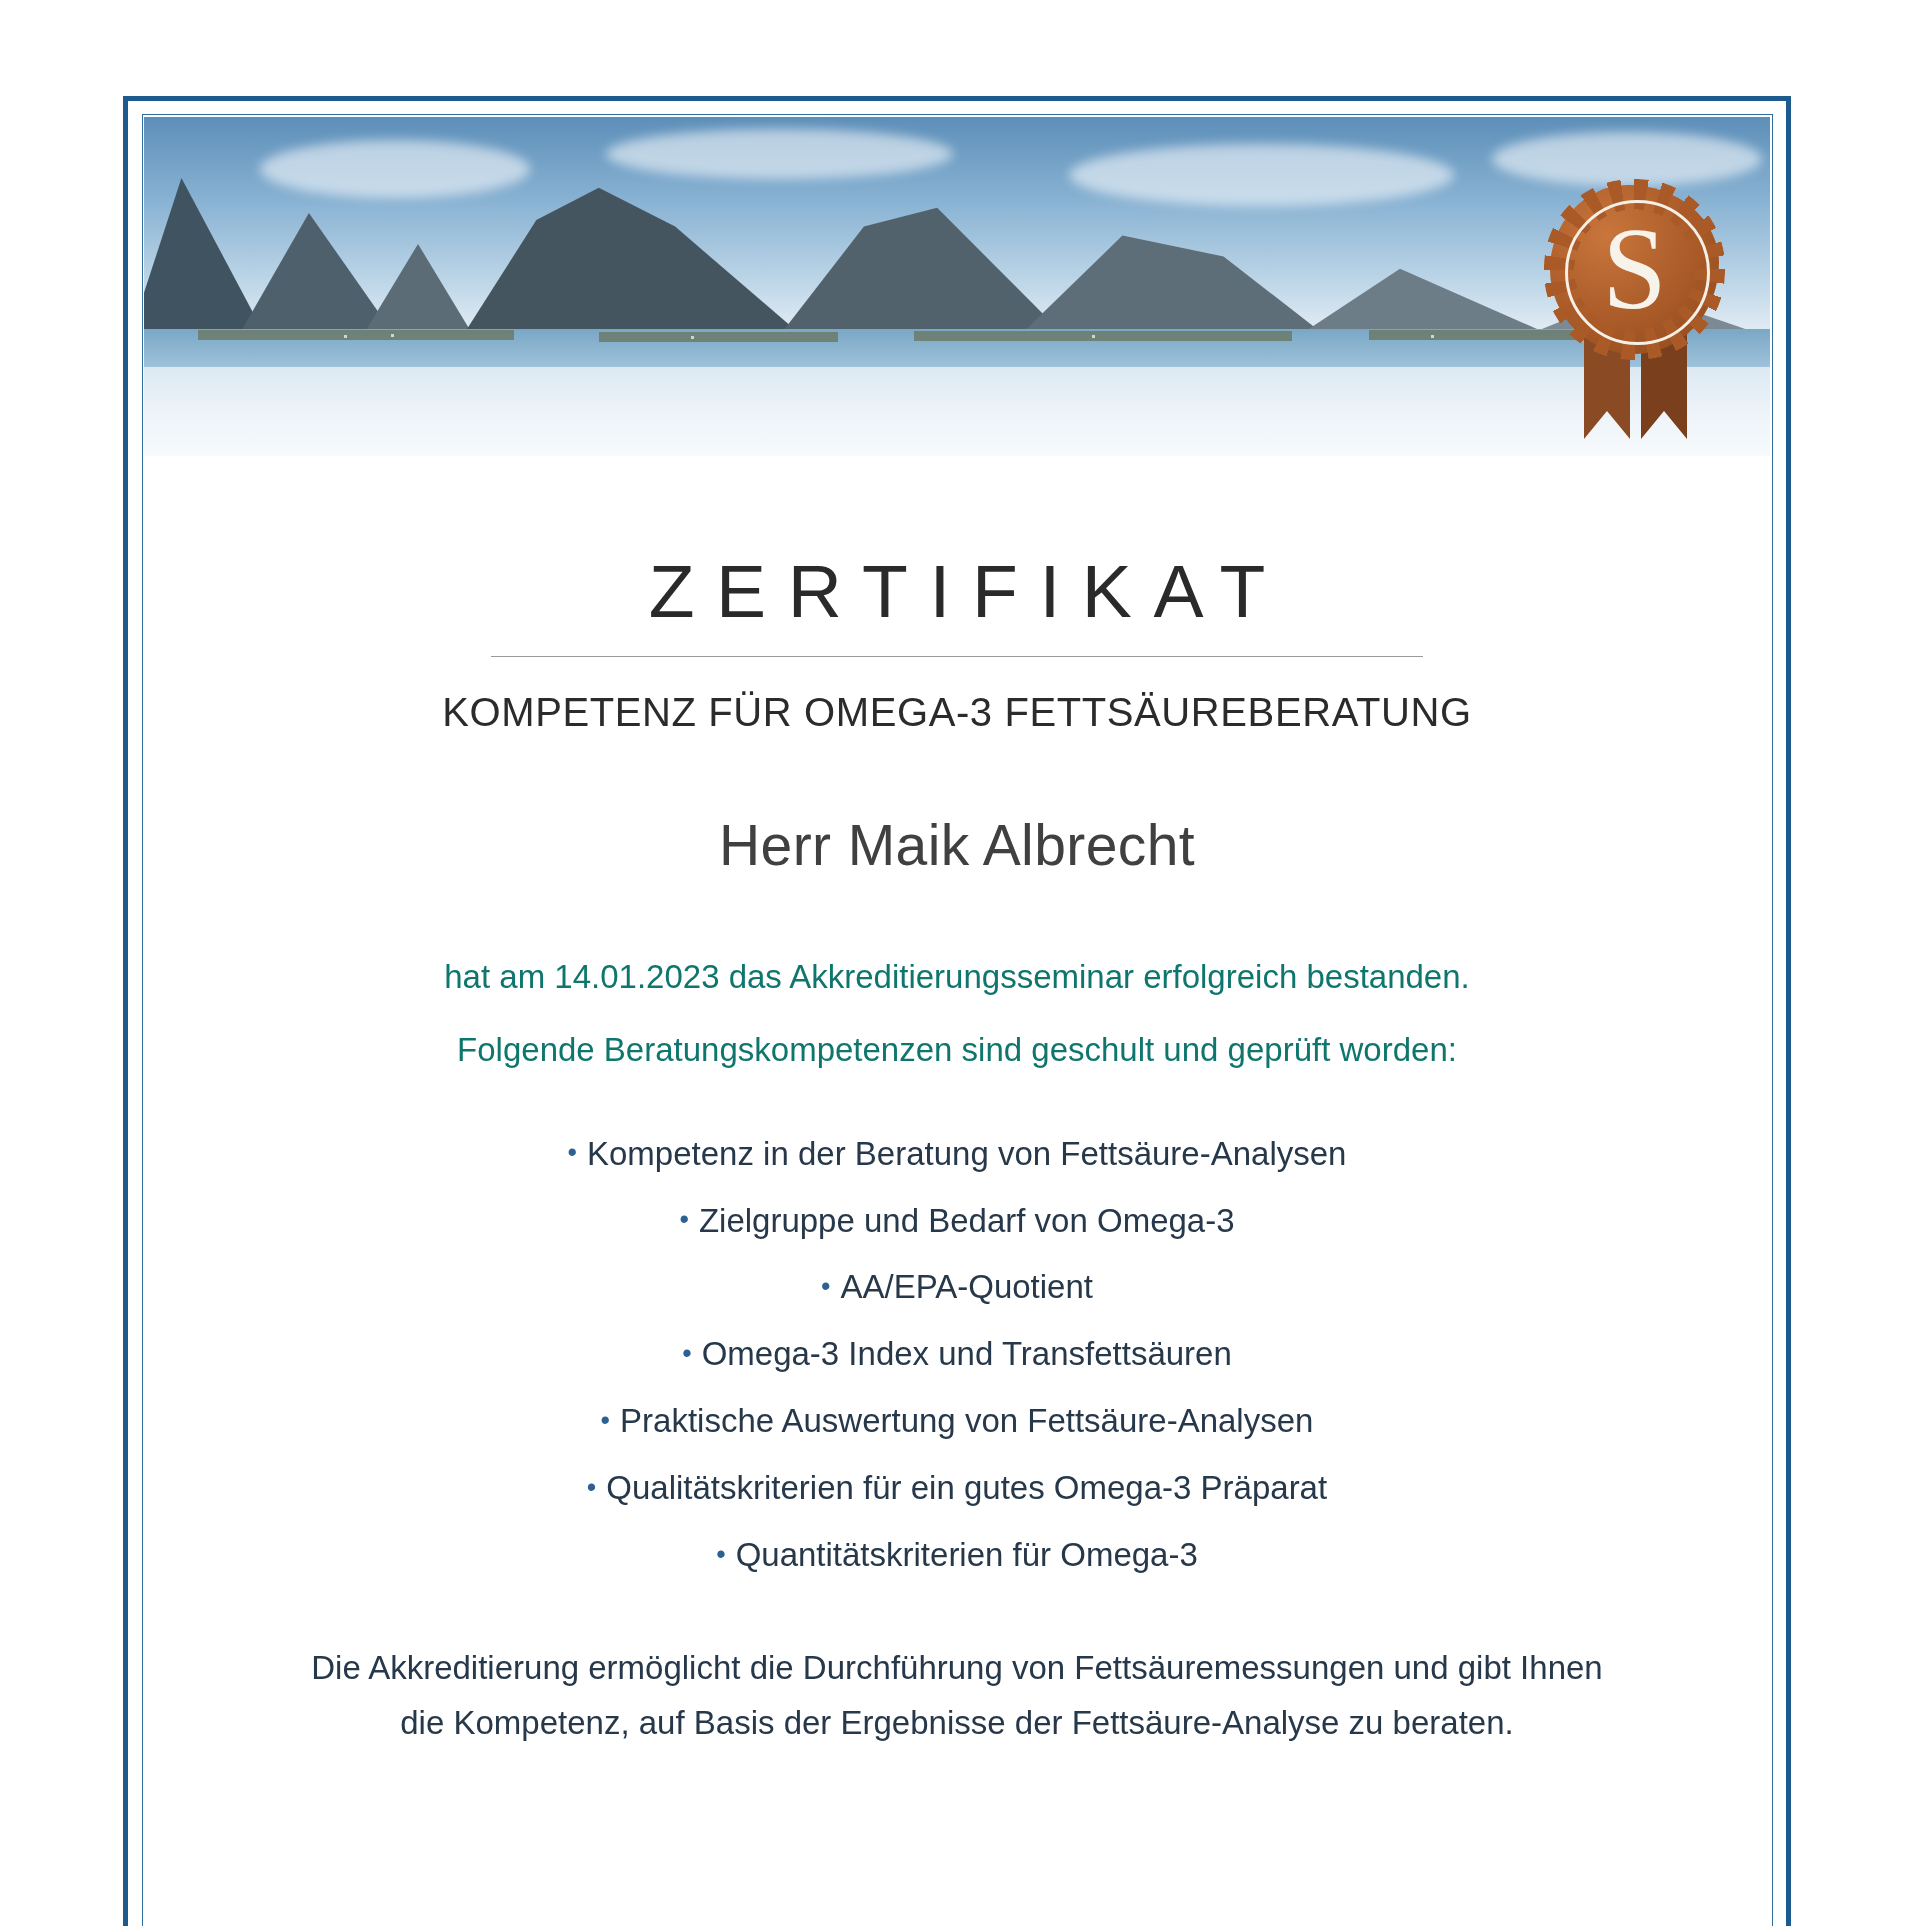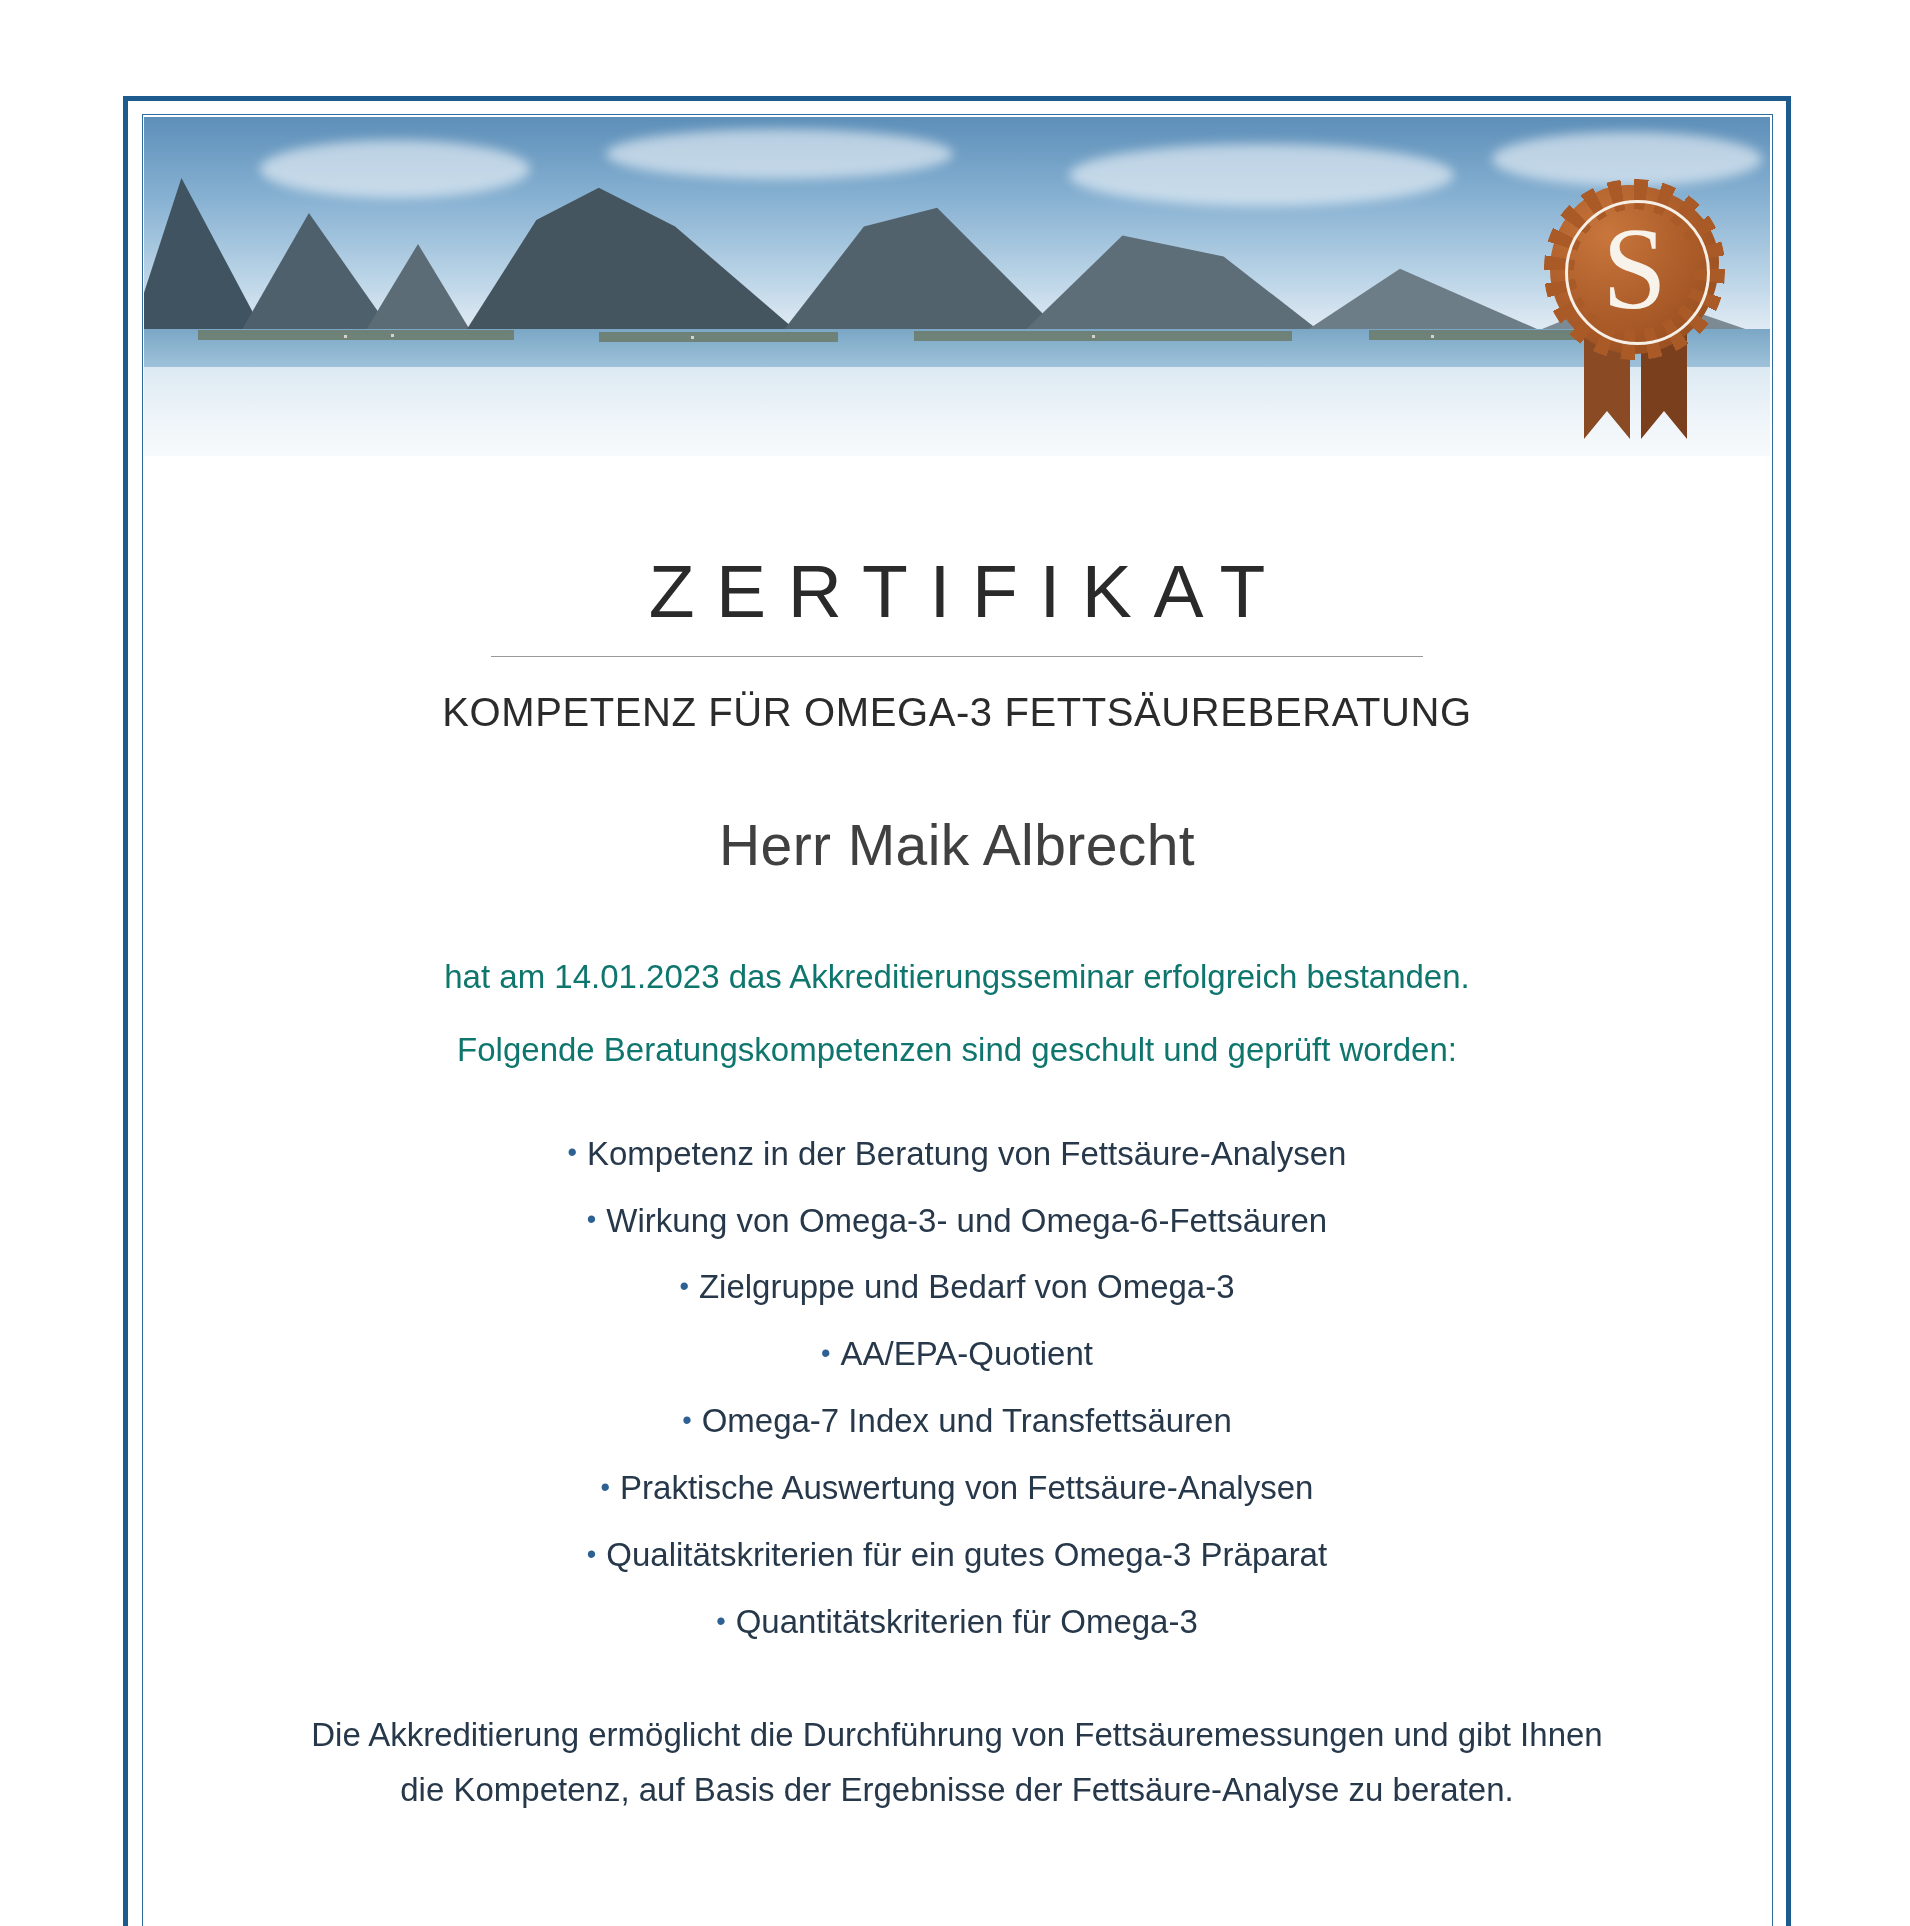--- a/index.html
+++ b/index.html
@@ -318,24 +318,23 @@
 
     <div class="subtitle">KOMPETENZ FÜR OMEGA-3 FETTSÄUREBERATUNG</div>
 
     <div class="recipient">Herr  Maik Albrecht</div>
 
     <div class="para para-1">hat am 14.01.2023 das Akkreditierungsseminar erfolgreich bestanden.</div>
     <div class="para para-2">Folgende Beratungskompetenzen sind geschult und geprüft worden:</div>
 
     <ul class="bullets">
       <li><span class="dot">•</span><span>Kompetenz in der Beratung von Fettsäure-Analysen</span></li>
-      <li><span class="dot">•</span><span>Wirkung von Omega-3- und Omega-6-Fettsäuren</span></li>
       <li><span class="dot">•</span><span>Zielgruppe und Bedarf von Omega-3</span></li>
       <li><span class="dot">•</span><span>AA/EPA-Quotient</span></li>
-      <li><span class="dot">•</span><span>Omega-7 Index und Transfettsäuren</span></li>
+      <li><span class="dot">•</span><span>Omega-3 Index und Transfettsäuren</span></li>
       <li><span class="dot">•</span><span>Praktische Auswertung von Fettsäure-Analysen</span></li>
       <li><span class="dot">•</span><span>Qualitätskriterien für ein gutes Omega-3 Präparat</span></li>
       <li><span class="dot">•</span><span>Quantitätskriterien für Omega-3</span></li>
     </ul>
 
     <div class="closing">Die Akkreditierung ermöglicht die Durchführung von Fettsäuremessungen und gibt Ihnen</div>
     <div class="closing" style="margin-top:3.9px;">die Kompetenz, auf Basis der Ergebnisse der Fettsäure-Analyse zu beraten.</div>
 
   </div>
 

